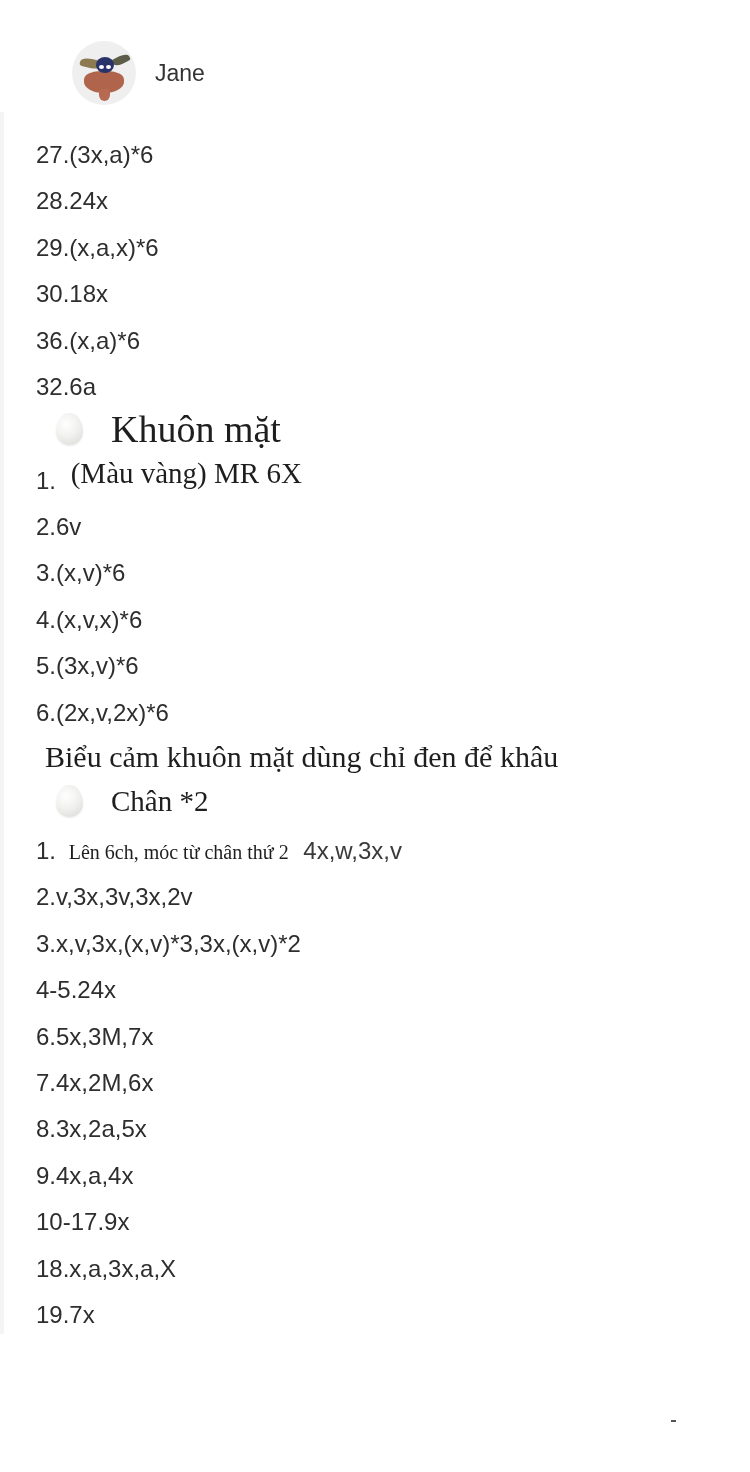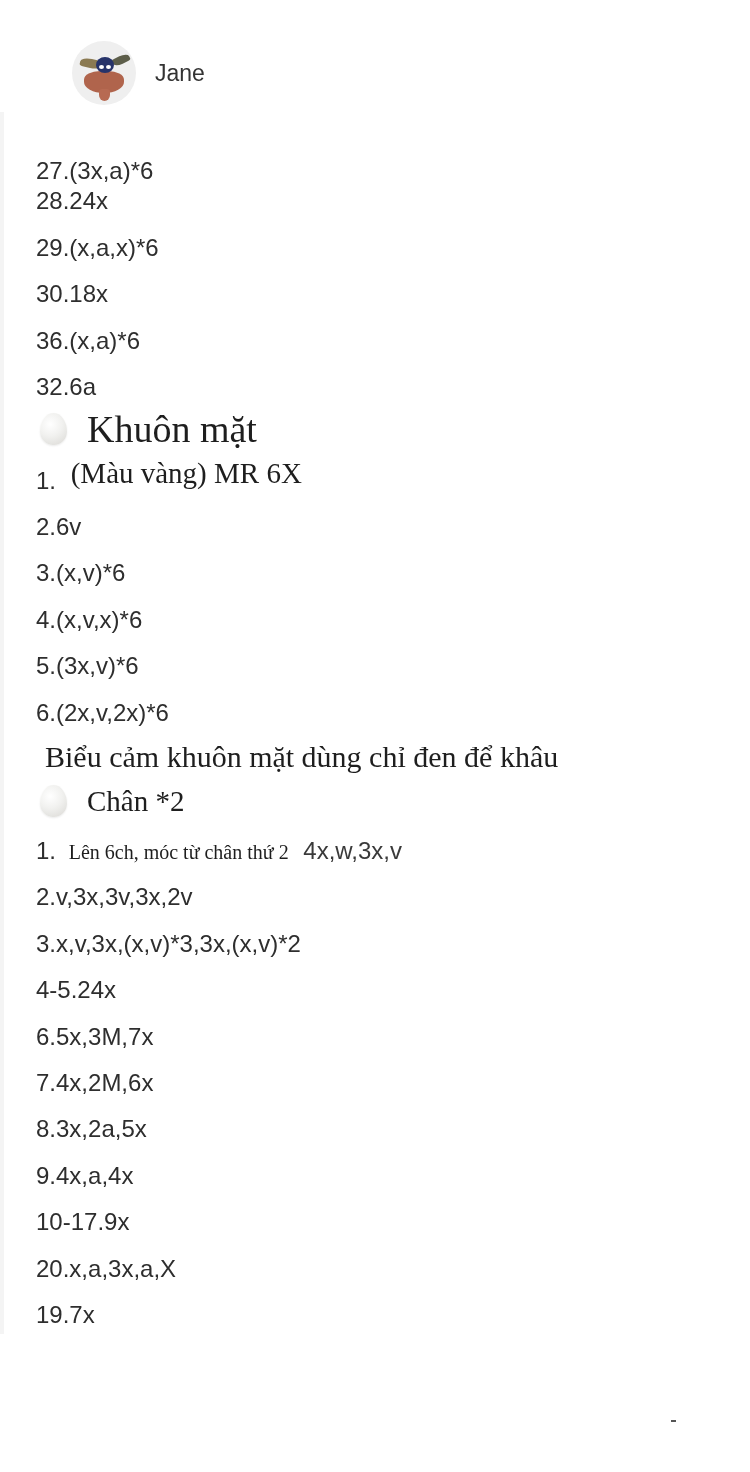--- a/index.html
+++ b/index.html
@@ -84,24 +84,25 @@
       color: #2e2e2e;
       white-space: nowrap;
       font-family: "Liberation Sans", sans-serif;
     }
     .serif {
       font-family: "Liberation Serif", serif;
       color: #1e1e1e;
     }
     .section-heading {
       position: absolute;
-      left: 4px;
+      left: 20px;
       display: flex;
       align-items: center;
       white-space: nowrap;
+      gap: 8px;
     }
     .egg {
       width: 27px;
       height: 32px;
       border-radius: 50% 50% 48% 48% / 58% 58% 42% 42%;
       background: radial-gradient(circle at 38% 35%, #ffffff 0%, #f1f1ef 45%, #d9d8d4 100%);
       box-shadow: 0 1px 2px rgba(0,0,0,0.08);
       margin-right: 20px;
     }
     .mixed .num {
@@ -135,21 +136,21 @@
     <div class="stem"></div>
     <div class="head"></div>
     <div class="eye1"></div>
     <div class="eye2"></div>
   </div>
   <span class="username">Jane</span>
 </div>
 
 <div class="content">
 
-  <div class="row" style="top:20px;">27.(3x,a)*6</div>
+  <div class="row" style="top:4px;">27.(3x,a)*6</div>
   <div class="row" style="top:50px;">28.24x</div>
   <div class="row" style="top:97px;">29.(x,a,x)*6</div>
   <div class="row" style="top:143px;">30.18x</div>
   <div class="row" style="top:190px;">36.(x,a)*6</div>
   <div class="row" style="top:236px;">32.6a</div>
 
   <div class="section-heading" style="top:272px;">
     <span class="egg"></span>
     <span class="serif" style="font-size:38px; line-height:42px;">Khuôn mặt</span>
   </div>
@@ -179,17 +180,17 @@
   </div>
 
   <div class="row" style="top:746px;">2.v,3x,3v,3x,2v</div>
   <div class="row" style="top:793px;">3.x,v,3x,(x,v)*3,3x,(x,v)*2</div>
   <div class="row" style="top:839px;">4-5.24x</div>
   <div class="row" style="top:886px;">6.5x,3M,7x</div>
   <div class="row" style="top:932px;text-align:right;">7.4x,2M,6x</div>
   <div class="row" style="top:978px;">8.3x,2a,5x</div>
   <div class="row" style="top:1025px;">9.4x,a,4x</div>
   <div class="row" style="top:1071px;">10-17.9x</div>
-  <div class="row" style="top:1118px;">20.x,a,3x,a,X</div>
+  <div class="row" style="top:1118px;">18.x,a,3x,a,X</div>
   <div class="row" style="top:1164px;">19.7x</div>
 </div>
 
 <div class="dash-mark"></div>
 
 </body></html>

